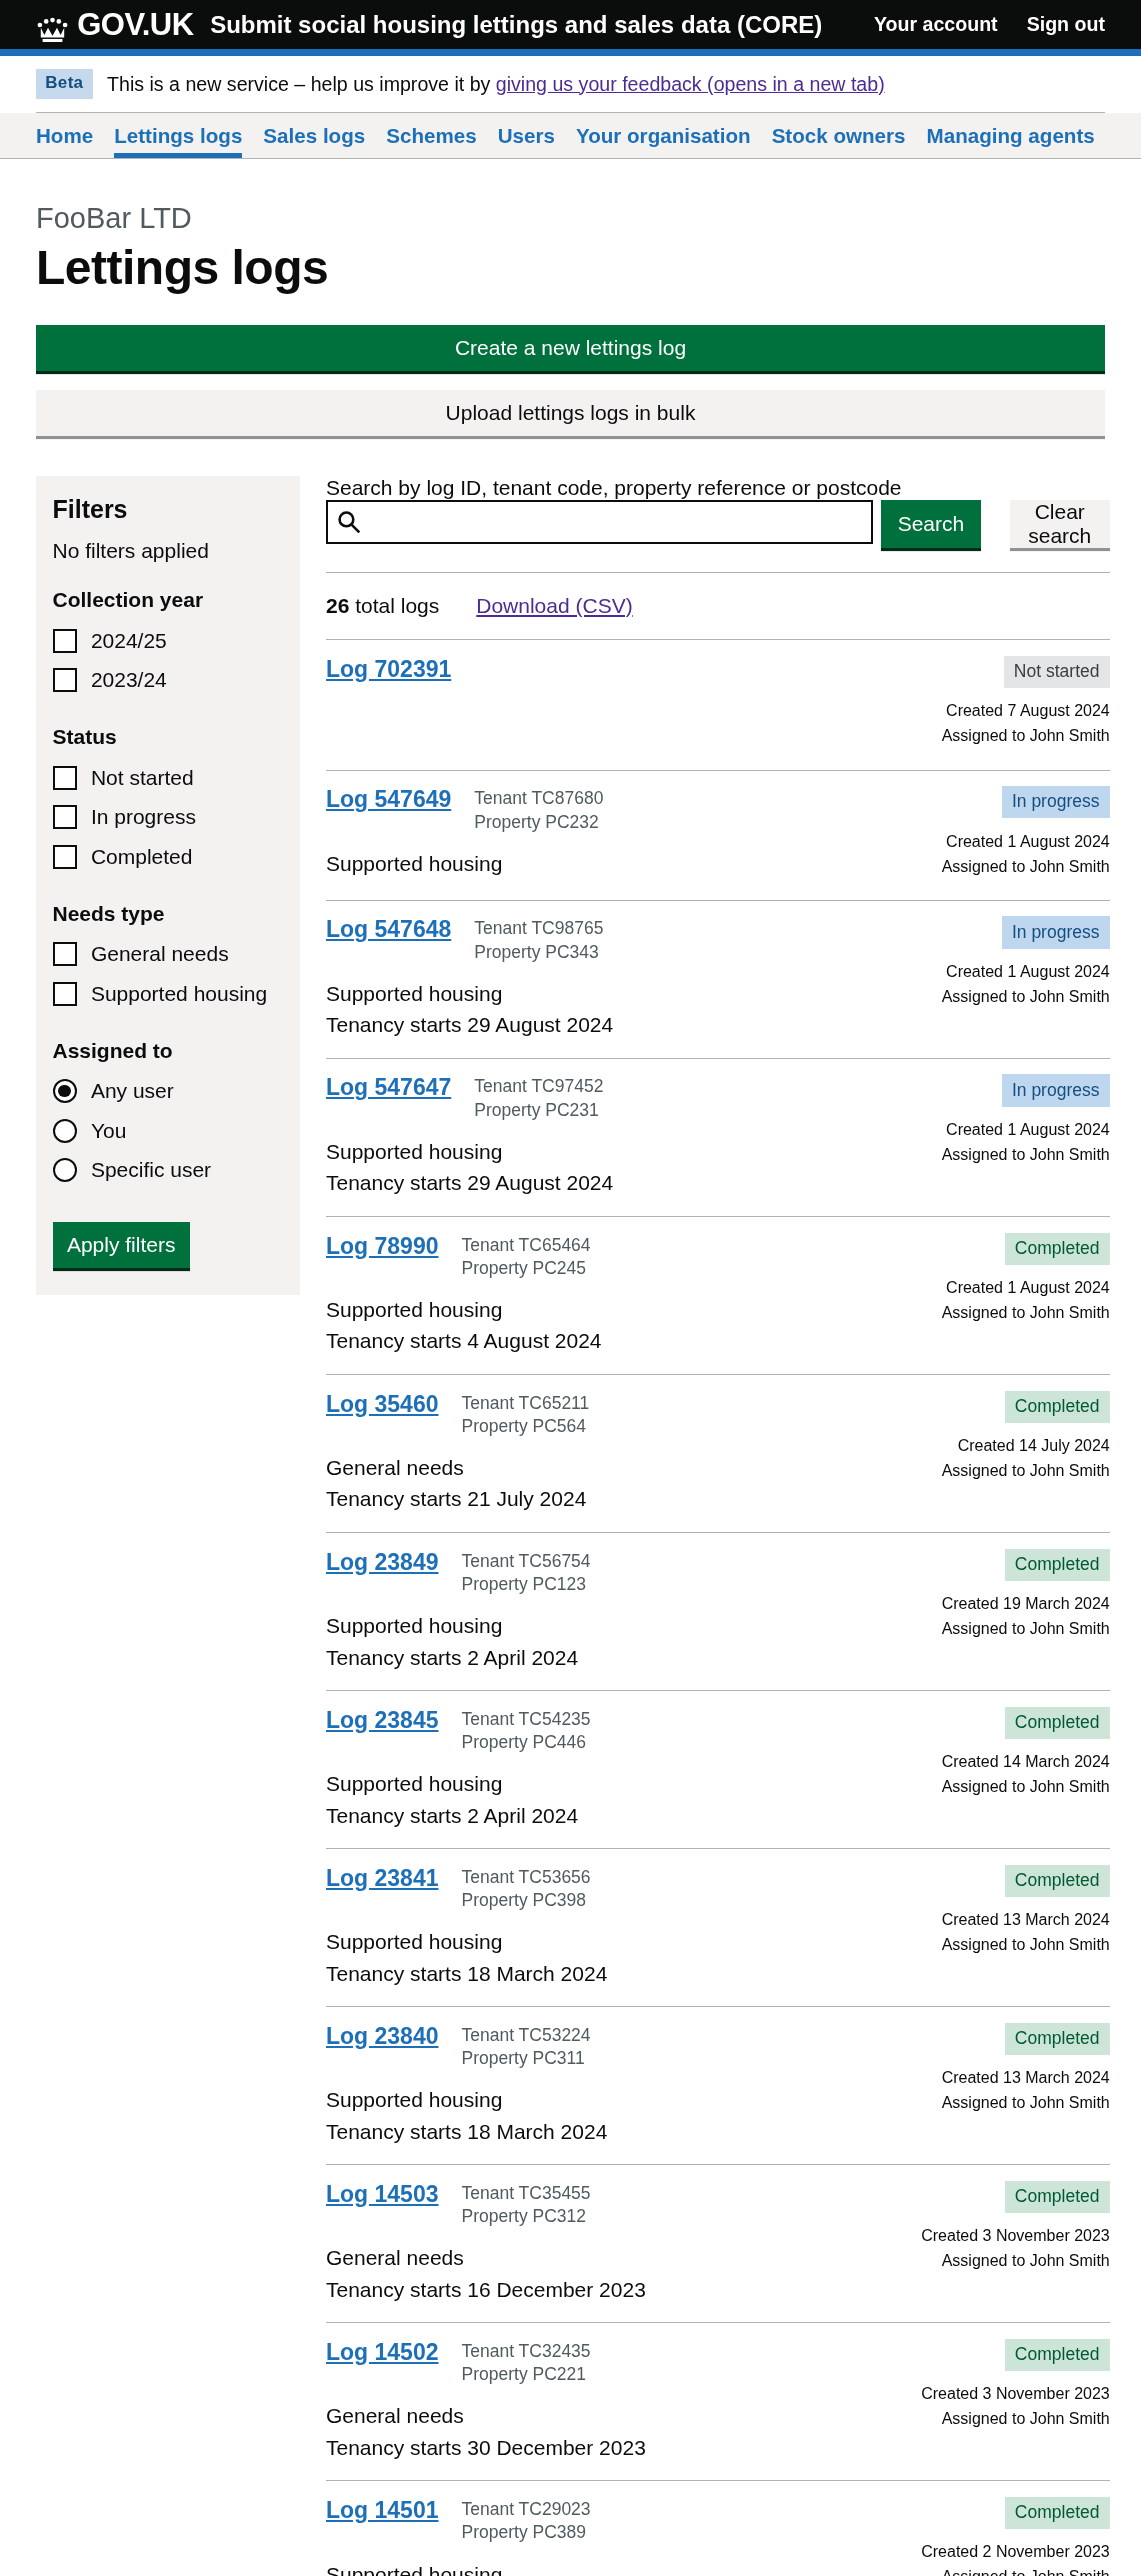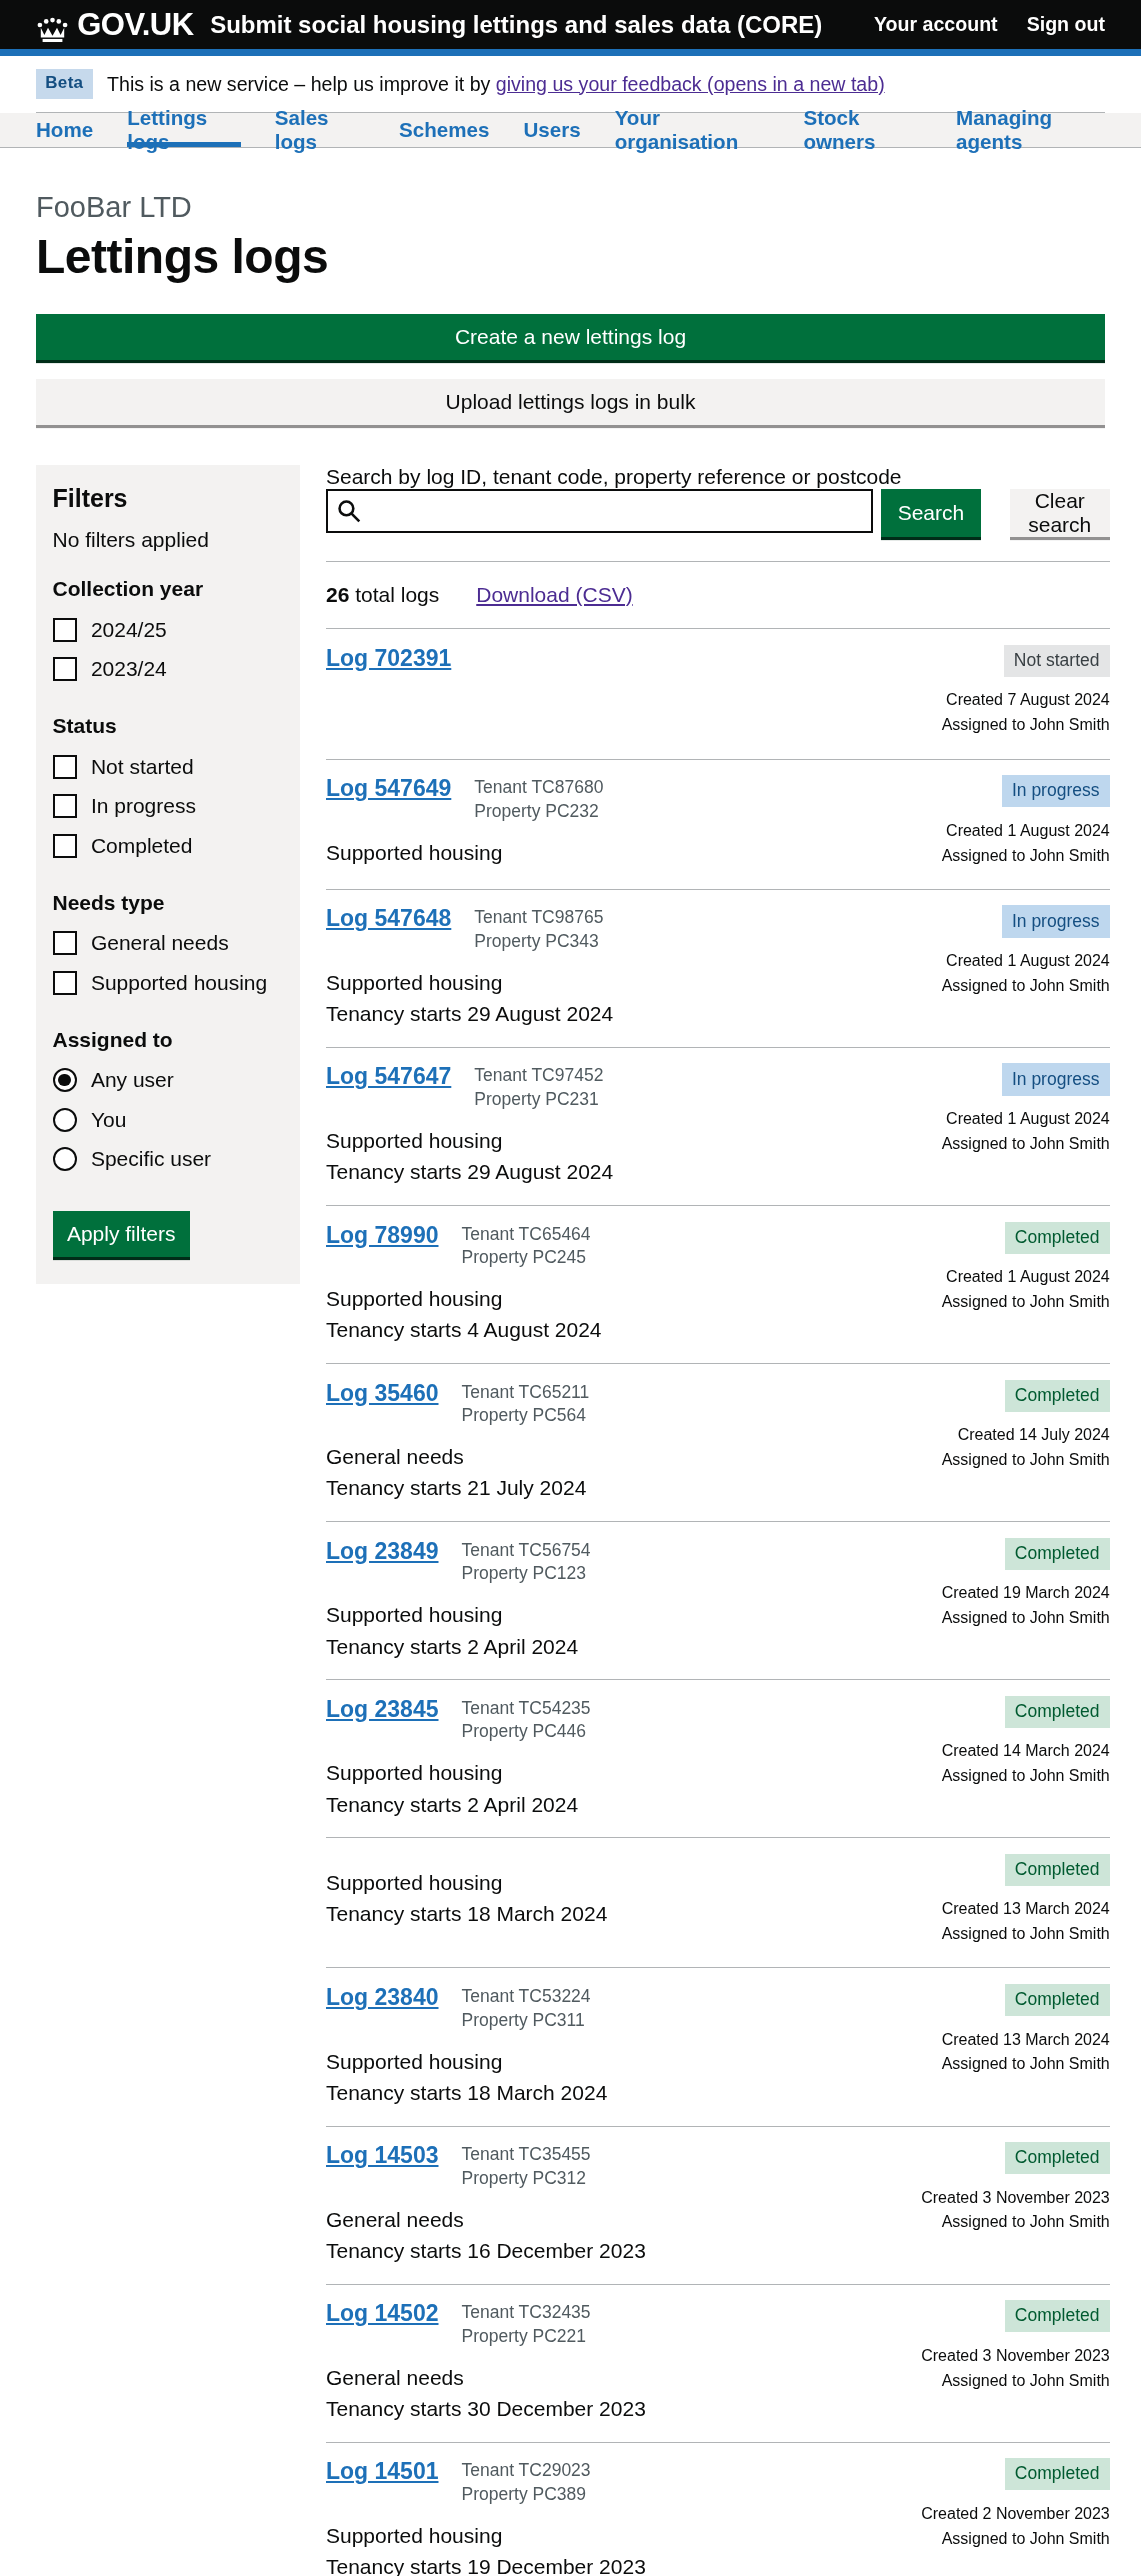--- a/index.html
+++ b/index.html
@@ -21,21 +21,21 @@
   .header-link { color:#fff; font-size:19.6px; font-weight:bold; text-decoration:none; }
 
   
   .phase-banner { border-bottom:0.5px solid #b1b4b6; padding:13.4px 0; display:flex; align-items:center; gap:14.4px; }
   .beta-tag { background:#c6d9ec; color:#144e81; font-weight:bold; font-size:17px; padding:4.1px 9.3px 5.2px; letter-spacing:0.3px; }
   .phase-text { font-size:19.6px; }
   .phase-text a { color:#4c2c92; }
 
   
   .nav-band { background:#f3f2f1; border-bottom:0.5px solid #b1b4b6; }
-  .nav-inner { display:flex; gap:34px; height:34px; }
+  .nav-inner { display:flex; gap:21px; height:45px; }
   .nav-item { display:flex; align-items:center; height:100%; font-size:20.6px; font-weight:bold;
               color:#1d70b8; text-decoration:none; border-bottom:5.7px solid transparent; padding-top:5.7px;}
   .nav-item.active { border-bottom-color:#1d70b8; }
 
   
   .caption { color:#505a5f; font-size:29px; margin-top:43px; }
   h1.page-title { font-size:48px; font-weight:bold; margin:5.2px 0 30px; letter-spacing:-0.5px; }
   .actions { display:flex; gap:19.6px; margin-bottom:40px;flex-direction:column; }
   .btn { display:inline-block; border:0; font-size:21px; padding:10.3px 14.4px 11.3px; cursor:pointer; text-align:center; }
   .btn-green { background:#00703c; color:#fff; box-shadow:0 3.1px 0 #002d18; }
@@ -371,20 +371,27 @@
       <div class="log-tenancy">Tenancy starts 2 April 2024</div>
     </div>
     <div class="log-right">
       <span class="tag tag-green">Completed</span>
       <div class="log-created">Created 14 March 2024</div>
       <div class="log-assigned">Assigned to John Smith</div>
     </div>
   </article>
           <article class="log-entry">
     <div class="log-left">
+      <div class="log-head">
+        <a href="#" class="log-link">Log 23841</a>
+        <div class="log-meta">
+          <div class="mt">Tenant TC53656</div>
+          <div class="mp">Property PC398</div>
+        </div>
+      </div>
       <div class="log-needs">Supported housing</div>
       <div class="log-tenancy">Tenancy starts 18 March 2024</div>
     </div>
     <div class="log-right">
       <span class="tag tag-green">Completed</span>
       <div class="log-created">Created 13 March 2024</div>
       <div class="log-assigned">Assigned to John Smith</div>
     </div>
   </article>
           <article class="log-entry">

